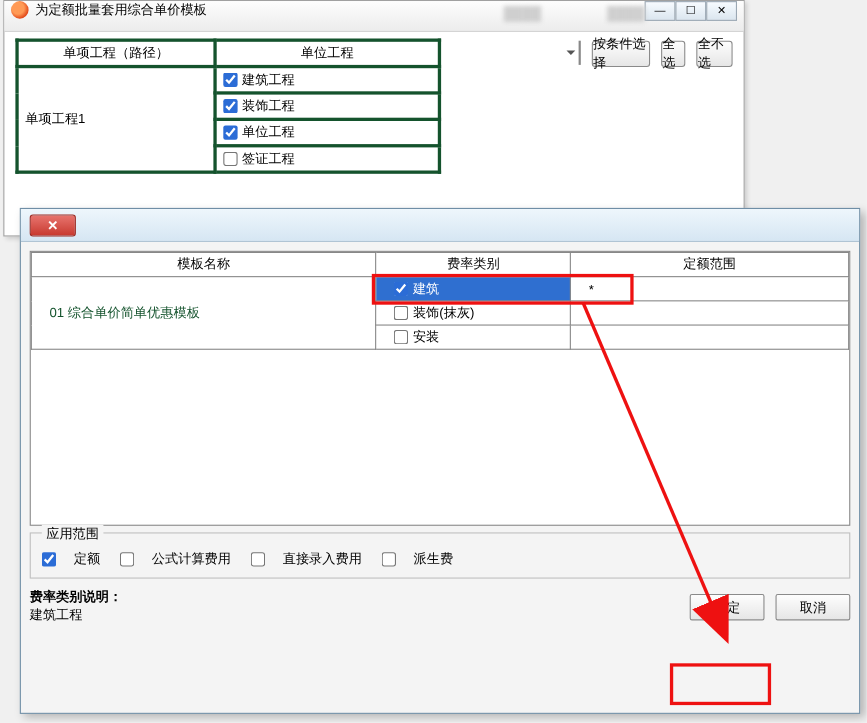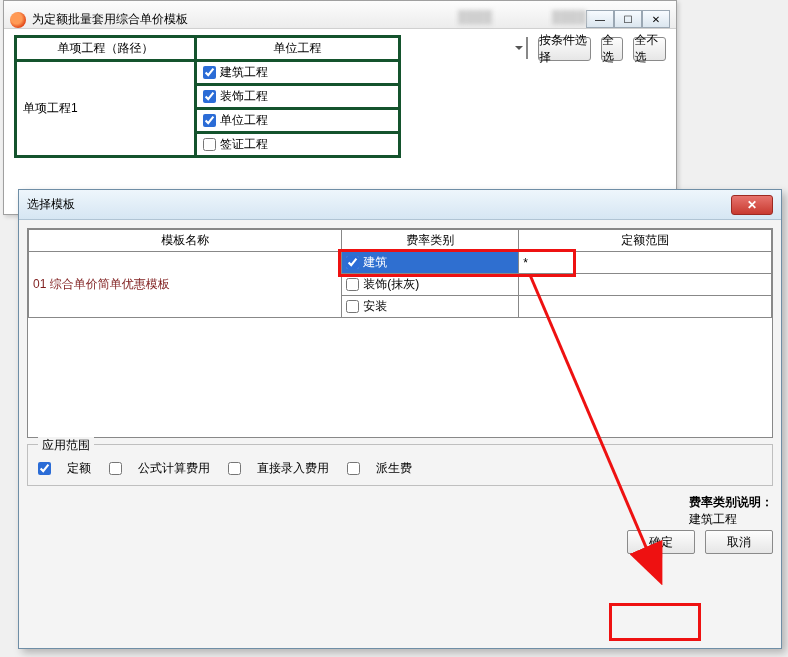--- a/index.html
+++ b/index.html
@@ -1,20 +1,20 @@
 <!DOCTYPE html>
 <html><head>
 <meta charset="utf-8">
 <style>
 * { box-sizing: border-box; margin: 0; padding: 0; }
 body { font-family: "Microsoft YaHei", SimSun, Arial, sans-serif; font-size: 12px; background: #f0f0f0; width: 788px; height: 657px; position: relative; overflow: hidden; }
 
 
 .back-window { position: absolute; left: 3px; top: 0; width: 674px; height: 215px; background: #fff; border: 1px solid #a0a0a0; box-shadow: 2px 2px 4px rgba(0,0,0,0.15); }
-.back-titlebar { height: 28px; background: linear-gradient(#fdfdfd,#ececec); border-bottom: 1px solid #d0d0d0; display: flex; align-items: flex-end; padding: 0 6px; }
+.back-titlebar { height: 28px; background: linear-gradient(#fdfdfd,#ececec); border-bottom: 1px solid #d0d0d0; display: flex; align-items: flex-start; padding: 0 6px; }
 .back-titlebar .icon { width: 16px; height: 16px; border-radius: 50%; background: radial-gradient(circle at 40% 40%, #ff9a56 0 40%, #e24a1a 70%); margin-right: 6px; }
 .back-titlebar .title { flex: 1; }
 .win-btns { display: flex; gap: 0; margin-left:auto; }
 .win-btn { width: 28px; height: 18px; border: 1px solid #9aa7b3; background: linear-gradient(#f7fbff,#dbe6ef); font-size: 10px; display:flex; align-items:center; justify-content:center; }
 .blur-row { height:22px; display:flex; align-items:center; gap:60px; padding-left:200px; color:#cfcfcf; filter: blur(2px); }
 
 .back-body { padding: 6px 10px; display:flex; }
 .ptable { border-collapse: collapse; }
 .ptable th, .ptable td { border: 3px solid #14532d; padding: 2px 6px; background:#fff; }
 .ptable th { font-weight: normal; text-align: center; }
@@ -28,37 +28,37 @@
 .combo:after { content:""; position:absolute; right:4px; top:8px; border:4px solid transparent; border-top-color:#555; }
 .btn { height:24px; border:1px solid #8a8a8a; border-radius:3px; background:linear-gradient(#fdfdfd,#e6e6e6); display:flex;align-items:center;justify-content:center; cursor:default; }
 
 
 .front-window { position:absolute; left:18px; top:189px; width:764px; height:460px; background:#f4f4f4; border:1px solid #6f8ea6; box-shadow:4px 4px 8px rgba(0,0,0,0.25); }
 .front-titlebar { height:30px; background:linear-gradient(#eef6fc,#d6e6f3); border-bottom:1px solid #b0c4d4; display:flex; align-items:center; padding:0 8px; }
 .front-titlebar .title { flex:1; }
 .close-x { width:42px; height:20px; background:linear-gradient(#e7746e,#c83a30); border:1px solid #9c2a22; border-radius:3px; color:#fff; display:flex;align-items:center;justify-content:center; font-weight:bold; }
 
 .front-body { padding:8px; }
-.grid-wrap { background:#fff; border:1px solid #888; height:210px; overflow:hidden; position:relative; }
+.grid-wrap { background:#fff; border:1px solid #888; height:250px; overflow:hidden; position:relative; }
 .gtable { border-collapse:collapse; width:100%; table-layout:fixed; }
 .gtable th { border:1px solid #888; font-weight:normal; padding:2px 4px; text-align:center; background:#fff; }
-.gtable td { border:1px solid #888; padding:2px 4px; background:#fff; height:20px; }
+.gtable td { border:1px solid #888; padding:2px 16px; background:#fff; height:20px; }
 .col-name { width:310px; }
 .col-rate { width:175px; }
 .col-scope { width:250px; }
 .sel-row td { background:#2f6fd0; color:#fff; }
 .rate-cell { display:flex; align-items:center; gap:4px; }
 .hl-red { position:absolute; border:3px solid #e11; pointer-events:none; }
 
 .scope-box { margin-top:6px; border:1px solid #bfbfbf; padding:8px 10px; background:#f4f4f4; }
 .scope-title { position:relative; top:-16px; background:#f4f4f4; display:inline-block; padding:0 4px; }
 .scope-opts { display:flex; gap:18px; margin-top:-10px; }
 .scope-opts label { display:flex; align-items:center; gap:16px; }
 
-.desc-row { margin-top:8px; display:flex; align-items:flex-end;flex-direction:column; }
+.desc-row { margin-top:8px; display:flex; align-items:center; }
 .desc-left { flex:1; }
 .desc-title { font-weight:bold; }
 .btn-row { display:flex; gap:10px; padding-top:2px; }
 .dlg-btn { width:68px; height:24px; border:1px solid #8a8a8a; border-radius:2px; background:linear-gradient(#fdfdfd,#e6e6e6); display:flex;align-items:center;justify-content:center; }
 
 
 .arrow-svg { position:absolute; left:0; top:0; width:788px; height:657px; pointer-events:none; }
 </style>
 </head>
 <body>
@@ -123,39 +123,38 @@
       <div class="combo"></div>
       <div class="btn">按条件选择</div>
       <div class="btn">全选</div>
       <div class="btn">全不选</div>
     </div>
   </div>
 </div>
 
 <div class="front-window">
   <div class="front-titlebar">
-    <span class="title">选择模板</span>
     <div class="close-x">✕</div>
   </div>
   <div class="front-body">
     <div class="grid-wrap">
       <table class="gtable">
         <colgroup>
             <col class="col-name">
             <col class="col-rate">
             <col class="col-scope">
           </colgroup>
         <tbody>
             <tr>
           <th>模板名称</th>
           <th>费率类别</th>
           <th>定额范围</th>
         </tr>
         <tr class="sel-row">
-          <td rowspan="3" style="background:#fff;color:#7f1d1d;vertical-align:middle">01 综合单价简单优惠模板</td>
+          <td rowspan="3" style="background:#fff;color:#14532d;vertical-align:middle">01 综合单价简单优惠模板</td>
           <td>
                 <div class="rate-cell">
                   <input type="checkbox" class="cb" checked="" style="">
                   <span>建筑</span>
                 </div>
               </td>
           <td style="background:#fff;color:#000">*</td>
         </tr>
         <tr>
           <td>

